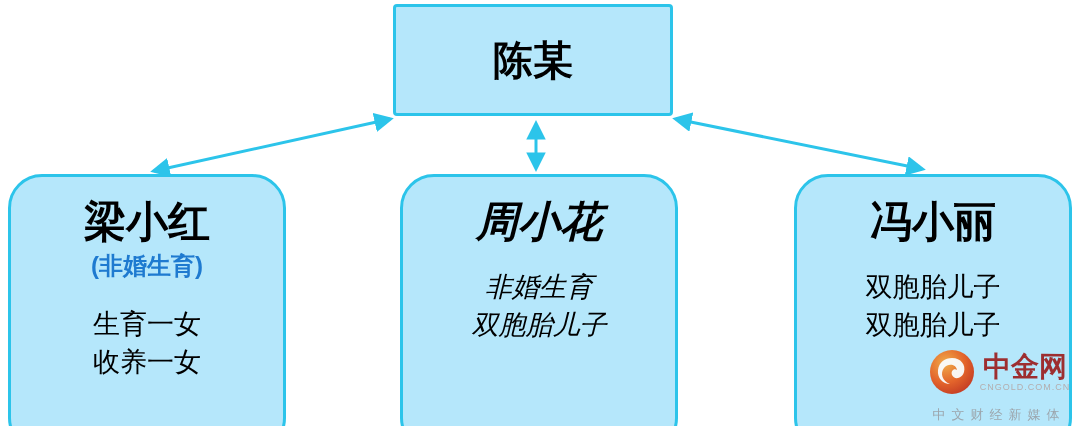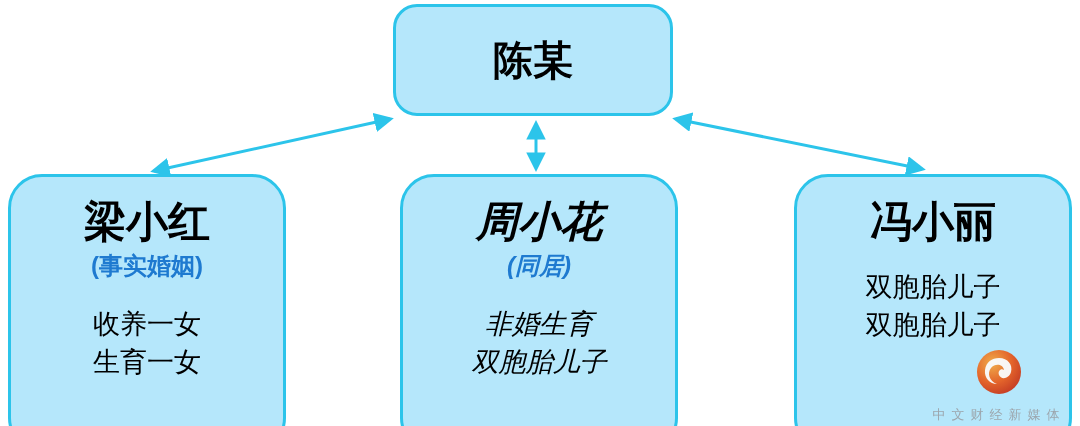--- a/index.html
+++ b/index.html
@@ -14,21 +14,21 @@
   .node {
     position:absolute;
     background:#b5e7fb;
     border:3px solid #2cc4ea;
     box-sizing:border-box;
     text-align:center;
     z-index:2;
   }
   .root-node {
     left:393px; top:4px; width:280px; height:112px;
-    border-radius:24px;
+    border-radius:4px;
     display:flex; align-items:center; justify-content:center;
   }
   .root-title { font-size:40px; font-weight:bold; color:#000; }
   .child-node {
     top:174px; width:278px; height:278px;
     border-radius:34px;
     padding-top:22px;
   }
   .child-left   { left:8px; }
   .child-middle { left:400px;font-style:italic; }
@@ -63,30 +63,29 @@
     <line x1="536" y1="124" x2="536" y2="168" stroke="#2cc4ea" stroke-width="3" marker-start="url(#ah)" marker-end="url(#ah)"></line>
     <line x1="676" y1="119" x2="922" y2="169" stroke="#2cc4ea" stroke-width="3" marker-start="url(#ah)" marker-end="url(#ah)"></line>
   </svg>
 
   <div class="node root-node">
     <div class="root-title">陈某</div>
   </div>
 
   <div class="node child-node child-left">
     <div class="child-title">梁小红</div>
-    <div class="child-subtitle">(事实婚姻)</div>
+    <div class="child-subtitle">(非婚生育)</div>
     <div class="child-body">
+      <div>生育一女</div>
       <div>收养一女</div>
-      <div>生育一女</div>
     </div>
   </div>
 
   <div class="node child-node child-middle">
     <div class="child-title">周小花</div>
-    <div class="child-subtitle">(同居)</div>
     <div class="child-body">
       <div>非婚生育</div>
       <div>双胞胎儿子</div>
     </div>
   </div>
 
   <div class="node child-node child-right">
     <div class="child-title">冯小丽</div>
     <div class="child-body">
       <div>双胞胎儿子</div>
@@ -101,17 +100,21 @@
           <radialGradient id="wmgrad" cx="35%" cy="30%" r="80%">
             <stop offset="0%" stop-color="#f5a83c"></stop>
             <stop offset="55%" stop-color="#e85a1a"></stop>
             <stop offset="100%" stop-color="#c22a12"></stop>
           </radialGradient>
         </defs>
         <circle cx="24" cy="24" r="22" fill="url(#wmgrad)"></circle>
         <path d="M24 10 C 33 10 38 17 36 24 C 34 31 26 32 24 27 C 22.5 23 26 20 29 22
                  C 28 16 20 15 16 20 C 12 25 14 33 22 36 C 15 36 9 30 10 22 C 11 14 17 10 24 10 Z" fill="#ffffff" opacity="0.95"></path>
       </svg>
+      <div class="wm-text-col">
+        <div class="wm-brand">中金网</div>
+        <div class="wm-domain">CNGOLD.COM.CN</div>
+      </div>
     </div>
     <div class="wm-tagline">中文财经新媒体</div>
   </div>
 
 </div>
 
 </body></html>

